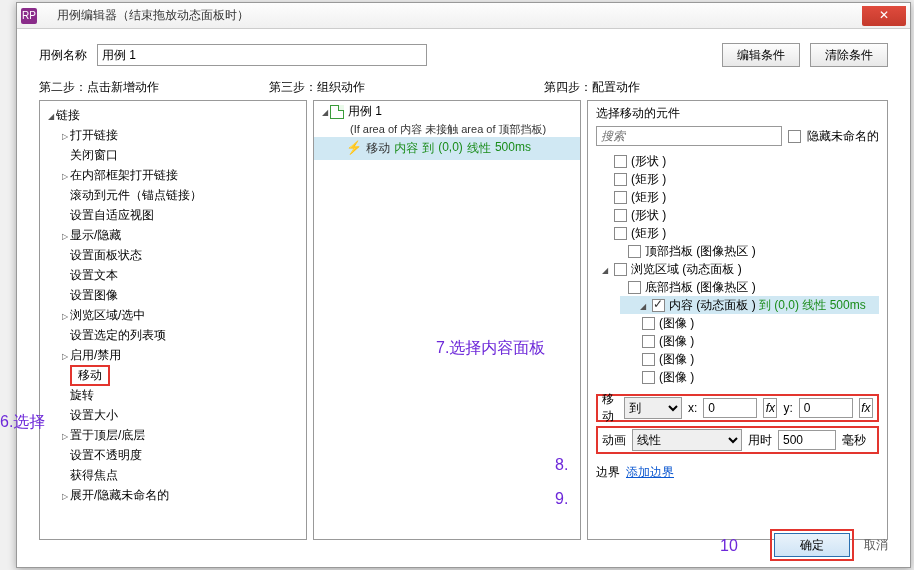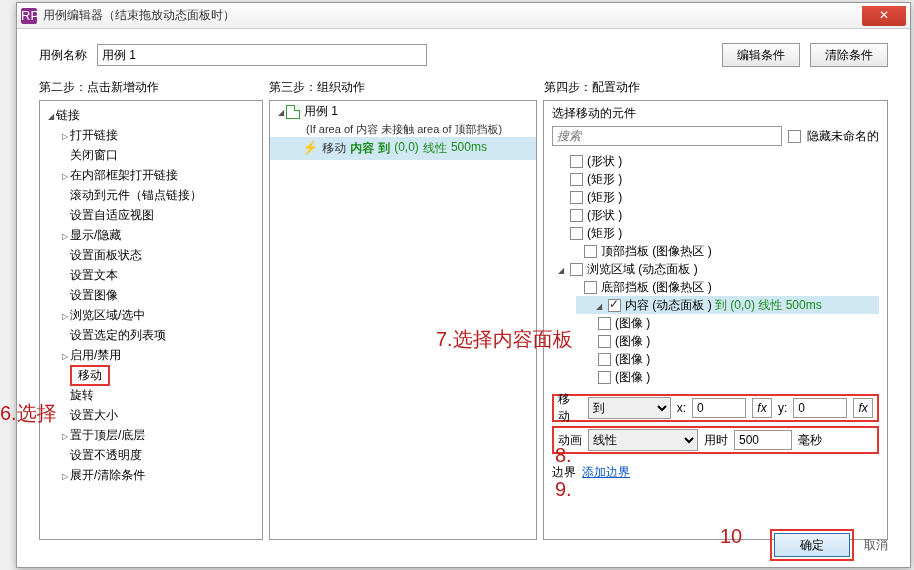--- a/index.html
+++ b/index.html
@@ -1,62 +1,62 @@
 <!DOCTYPE html>
 <html><head>
   <meta charset="utf-8">
   <style>
     * { margin: 0; padding: 0; box-sizing: border-box; font-family: "Microsoft YaHei", sans-serif; font-size: 12px; }
     body { background: #f0f0f0; width: 914px; height: 570px; position: relative; }
     .window { position: absolute; top: 2px; left: 16px; width: 895px; height: 566px; background: #fff; border: 1px solid #999; box-shadow: 0 2px 8px rgba(0,0,0,0.3); }
     .titlebar { height: 26px; background: linear-gradient(#fdfdfd,#f0f0f0); border-bottom: 1px solid #ccc; display: flex; align-items: center; padding-left: 4px; }
-    .app-icon { width: 16px; height: 16px; background: #8a2c8a; color: #fff; font-size: 13px; line-height: 16px; text-align: center; border-radius: 2px; margin-right: 6px; }
+    .app-icon { width: 16px; height: 16px; background: #8a2c8a; color: #fff; font-size: 10px; line-height: 16px; text-align: center; border-radius: 2px; margin-right: 20px; }
     .title-text { flex: 1; color: #333; }
     .close-btn { width: 44px; height: 20px; background: linear-gradient(#e04b3d,#c43a2c); color: #fff; text-align: center; line-height: 18px; border-radius: 0 0 2px 2px; margin-right: 4px; cursor: pointer; }
     .toprow { display: flex; align-items: center; padding: 14px 22px 12px; gap: 10px; }
     .toprow input[type=text] { width: 330px; height: 22px; border: 1px solid #999; padding: 0 4px; }
     .btn { height: 24px; border: 1px solid #999; background: linear-gradient(#fdfdfd,#e8e8e8); padding: 0 14px; cursor: pointer; }
     .steps { display: flex; padding: 0 22px 4px; }
     .step1 { width: 230px; } .step2 { width: 275px; } .step3 { flex: 1; }
     .panels { display: flex; padding: 0 22px 8px; gap: 6px; height: 448px; }
     .panel { border: 1px solid #999; background: #fff; overflow: auto; }
-    .p1 { width: 224px; } .p2 { width: 268px; } .p3 { flex: 1; display: flex; flex-direction: column; }
+    .p1 { width: 268px; } .p2 { width: 268px; } .p3 { flex: 1; display: flex; flex-direction: column; }
     .tree { padding: 4px 2px; }
     .tree-row { display: flex; align-items: center; height: 20px; cursor: pointer; }
     .caret { width: 10px; text-align: center; color: #555; font-size: 10px; }
     .caret.open::before { content: "◢"; font-size: 8px; }
     .caret.closed::before { content: "▷"; font-size: 8px; }
     .caret.none { visibility: hidden; }
     .ind0 { padding-left: 4px; } .ind1 { padding-left: 18px; } .ind2 { padding-left: 32px; } .ind3 { padding-left: 46px; text-align: center; }
     .highlight-box { border: 2px solid #e3352e; padding: 0 6px; display: inline-block; }
     .case-row { padding: 2px 6px; display: flex; align-items: center; }
     .case-cond { padding-left: 36px; color: #333; font-size: 11px; }
     .action-row { background: #d0e8f3; padding: 3px 6px 3px 32px; display: flex; gap: 4px; }
-    .action-row .g1 { color: #333; } .action-row .g2 { color: #1a8c1a; font-weight: bold; } .action-row .g3 { color: #1a8c1a; } .action-row .g4 { color: #1a8c1a; }
+    .action-row .g1 { color: #333; } .action-row .g2 { color: #1a8c1a; } .action-row .g3 { color: #1a8c1a; } .action-row .g4 { color: #1a8c1a; }
     .p3-head { padding: 4px 8px 2px; }
     .p3-search { display: flex; align-items: center; gap: 6px; padding: 2px 8px 6px; }
     .p3-search input { flex: 1; height: 20px; border: 1px solid #999; font-style: italic; color: #888; padding: 0 4px; }
     .chk { width: 13px; height: 13px; border: 1px solid #888; display: inline-block; vertical-align: middle; }
     .chk.checked { background: #fff; position: relative; }
     .chk.checked::after { content: "✓"; position: absolute; top: -3px; left: 0; font-size: 12px; color: #333; }
     .el-tree { flex: 0 0 auto; padding: 0 8px; max-height: 240px; overflow: hidden; }
     .el-row { display: flex; align-items: center; height: 18px; gap: 4px; }
     .el-row.sel { background: #d0e8f3; margin-left: 24px; }
     .el-row .txt .g { color: #1a8c1a; }
     .config { padding: 4px 8px; }
     .cfg-row { display: flex; align-items: center; gap: 6px; height: 28px; margin: 4px 0; }
     .cfg-row input[type=text] { height: 20px; border: 1px solid #999; padding: 0 4px; }
     .cfg-row select { height: 22px; border: 1px solid #999; }
     .outline-red { border: 2px solid #e3352e; padding: 2px 4px; }
     .fx { border: 1px solid #999; width: 20px; height: 20px; text-align: center; line-height: 18px; font-style: italic; cursor: pointer; }
     .link { color: #0b57d0; text-decoration: underline; cursor: pointer; }
     .footer { position: absolute; bottom: 6px; right: 22px; display: flex; align-items: center; gap: 10px; }
     .ok-btn { width: 76px; height: 24px; border: 1px solid #2a6fb0; background: linear-gradient(#eaf3fb,#cfe4f6); cursor: pointer; }
     .ok-wrap { border: 2px solid #e3352e; padding: 2px; }
-    .ann { position: absolute; color: #b91c1c; font-size: 20px; pointer-events: none; }
+    .ann { position: absolute; color: #6d28d9; font-size: 16px; pointer-events: none; margin-top: 12px; }
     .page-icon { width:14px; height:14px; display:inline-block; background:#fff; border:1px solid #3a9c3a; position:relative; }
     .page-icon::after { content:""; position:absolute; right:-1px; top:-1px; width:5px; height:5px; background:#eafaea; border-left:1px solid #3a9c3a; border-bottom:1px solid #3a9c3a; }
     .bolt { color:#e6b400; font-size:13px; }
   </style>
 </head>
 <body>
 
 <div class="window">
   <div class="titlebar">
     <div class="app-icon">RP</div>
@@ -149,22 +149,26 @@
           </div>
         <div class="tree-row ind1">
             <span class="caret closed"></span>
             <span>置于顶层/底层</span>
           </div>
         <div class="tree-row ind1">
             <span class="caret none"></span>
             <span>设置不透明度</span>
           </div>
         <div class="tree-row ind1">
-            <span class="caret closed"></span>
-            <span>展开/清除条件</span>
+            <span class="caret none"></span>
+            <span>获得焦点</span>
+          </div>
+        <div class="tree-row ind1">
+            <span class="caret closed"></span>
+            <span>展开/隐藏未命名的</span>
           </div>
       </div>
     </div>
 
     <div class="panel p2">
       <div class="case-row">
         <span class="caret open"></span>
         <span class="page-icon"></span>
         <span style="margin-left:4px">用例 1</span>
       </div>

